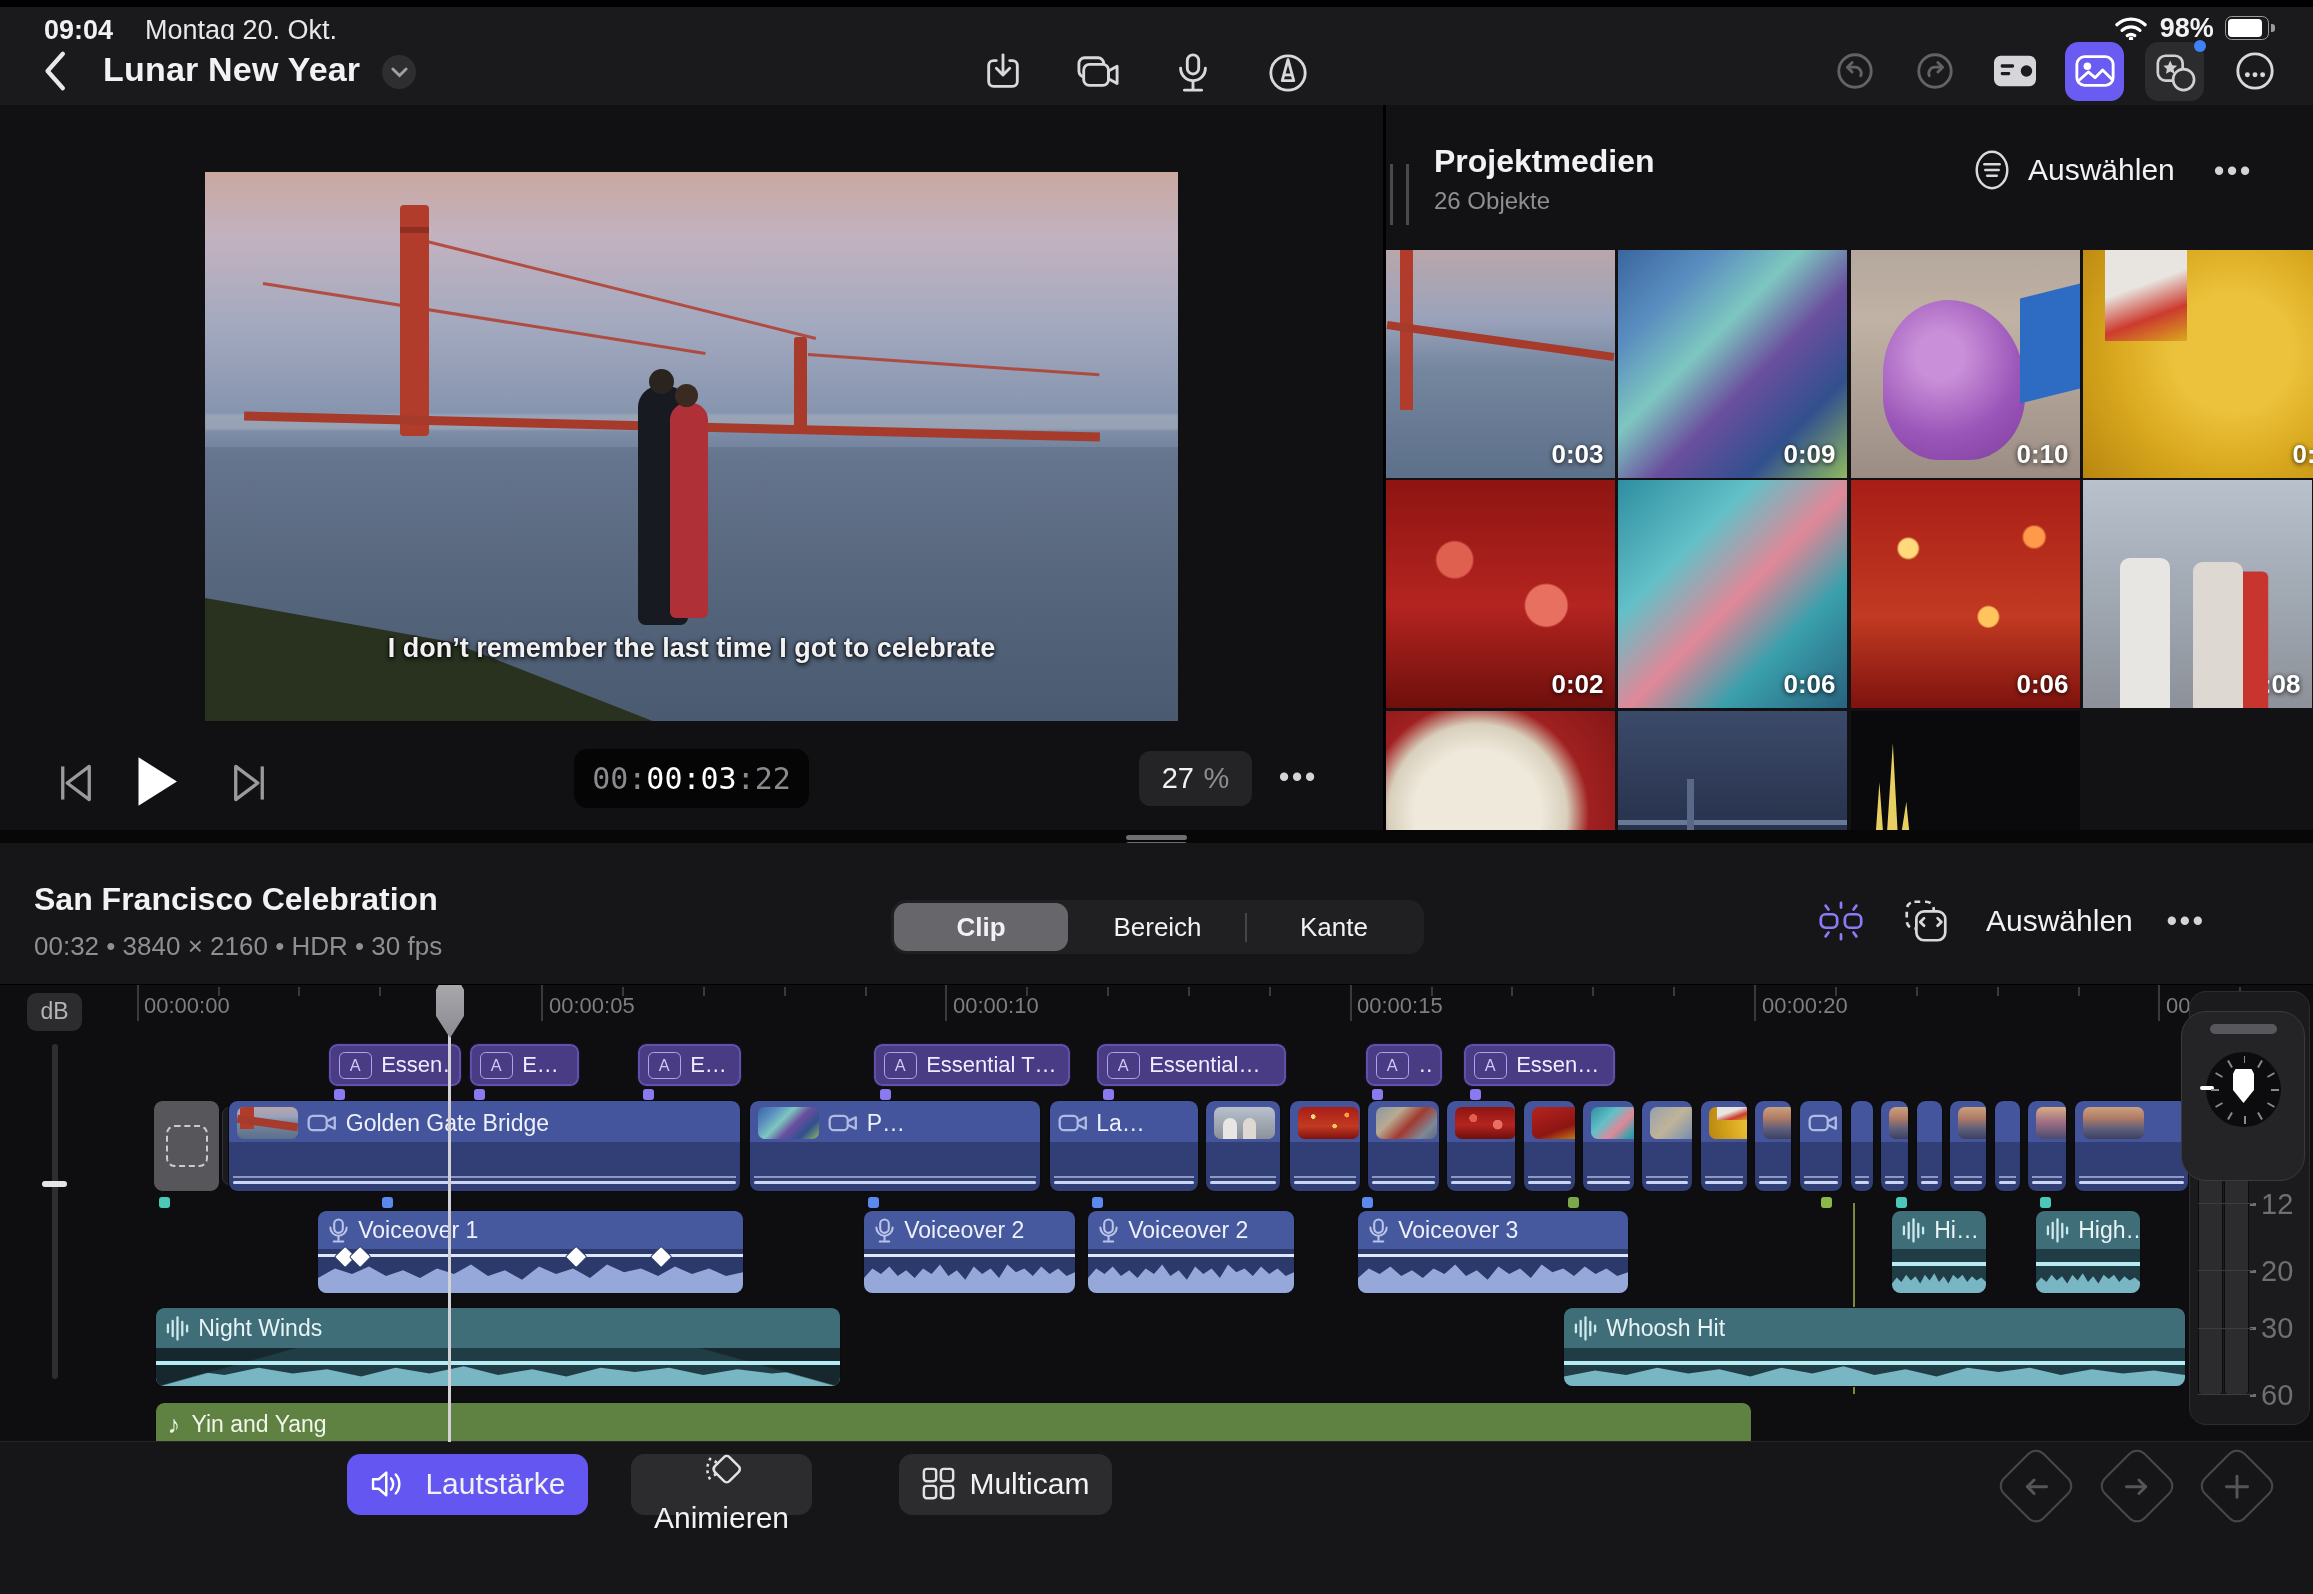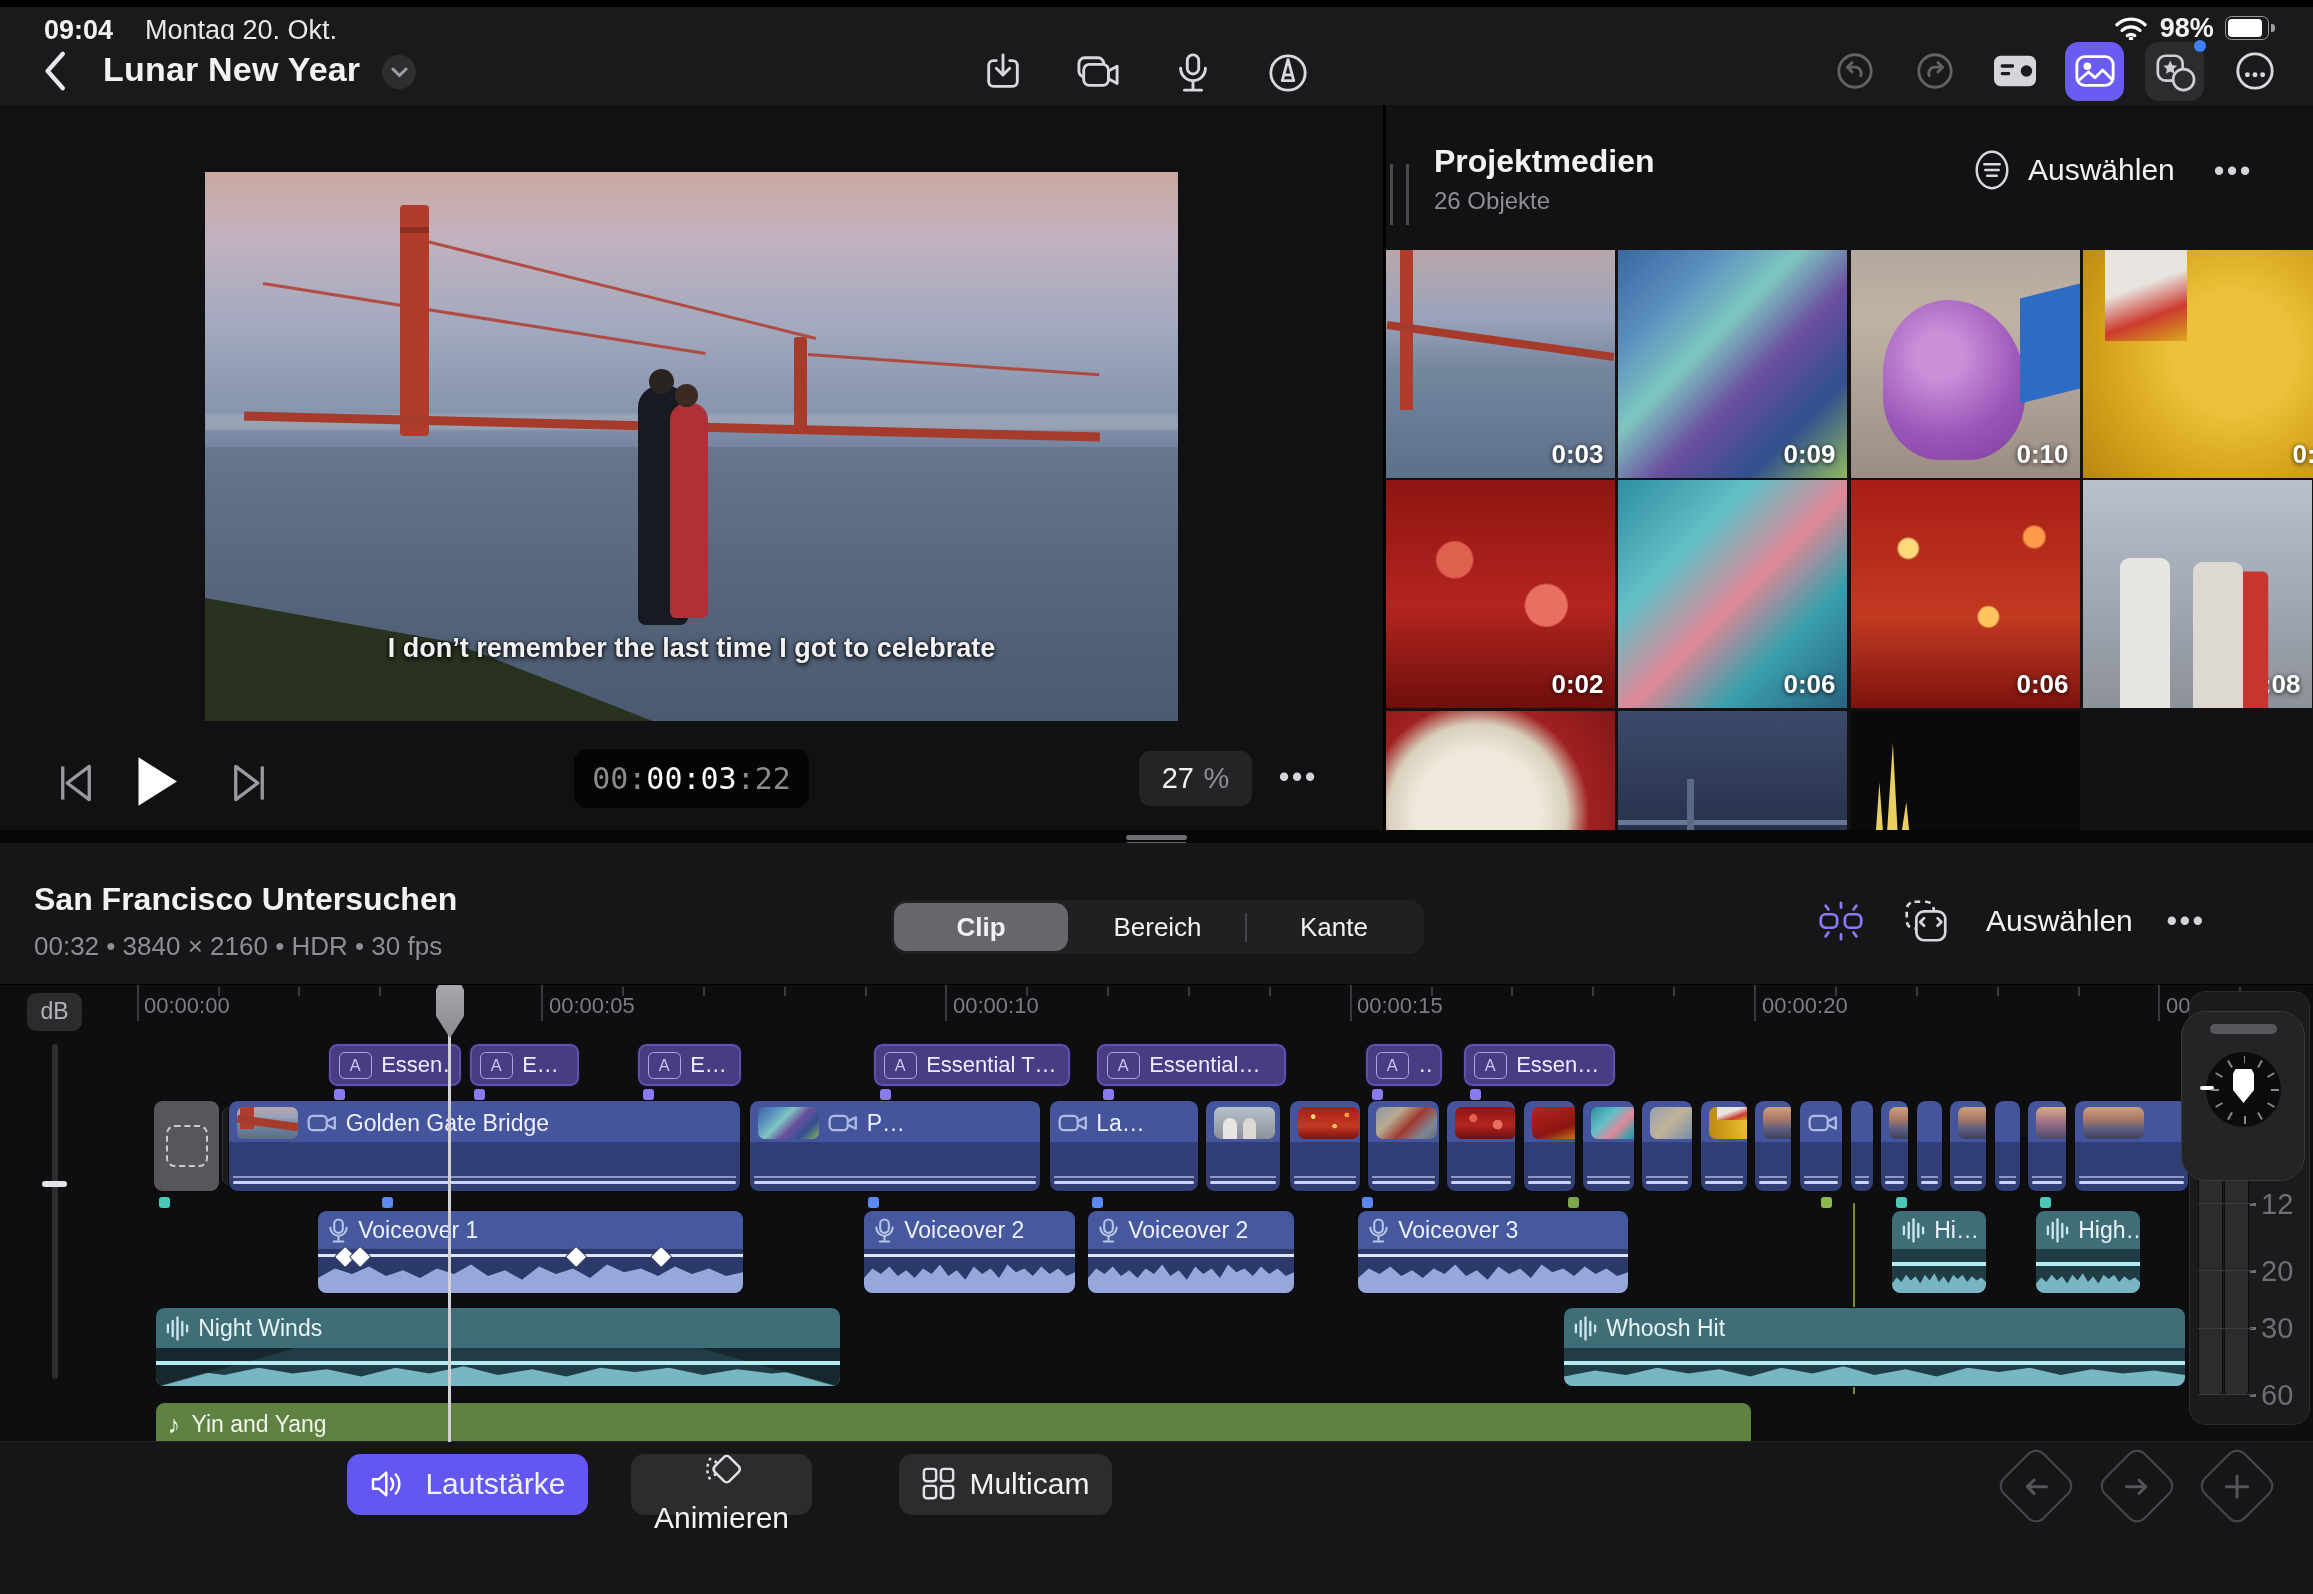--- a/index.html
+++ b/index.html
@@ -426,21 +426,21 @@
 </div>
 
 <div class="abs" id="divider">
   <div id="divider-handle">
       <div></div>
       <div style="margin-top:2.9px"></div>
     </div>
 </div>
 
 <div class="abs" id="tl-header">
-  <div class="abs" id="tl-title">San Francisco Untersuchen</div>
+  <div class="abs" id="tl-title">San Francisco Celebration</div>
   <div class="abs" id="tl-meta">00:32 • 3840 × 2160 • HDR • 30 fps</div>
   <div class="abs" id="seg-ctl">
       <div class="seg sel">Clip</div>
       <div class="seg-sep" style="visibility: hidden;"></div>
       <div class="seg">Bereich</div>
       <div class="seg-sep"></div>
       <div class="seg">Kante</div>
     </div>
   <div class="abs" id="tl-icons">
     <span>

